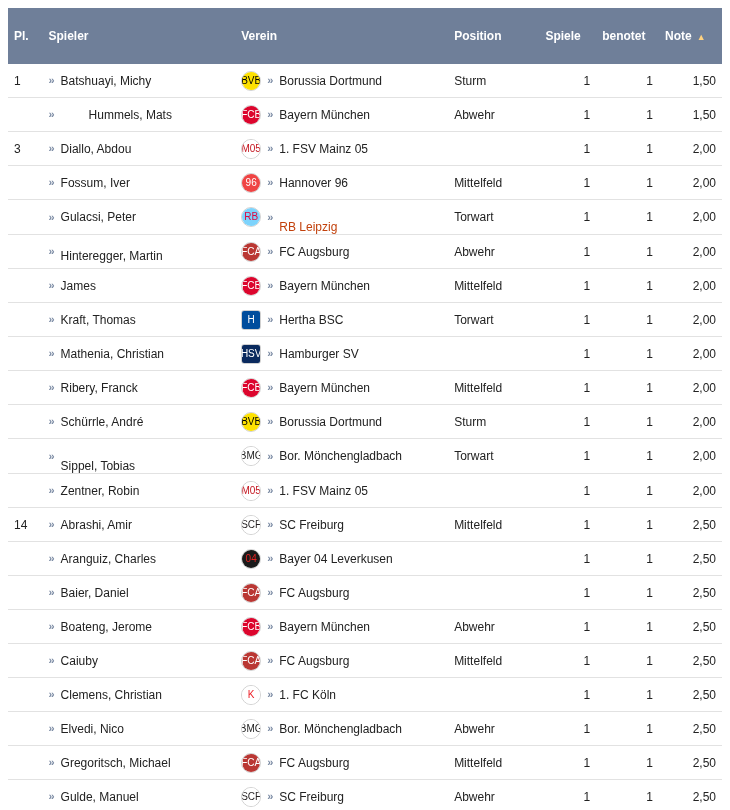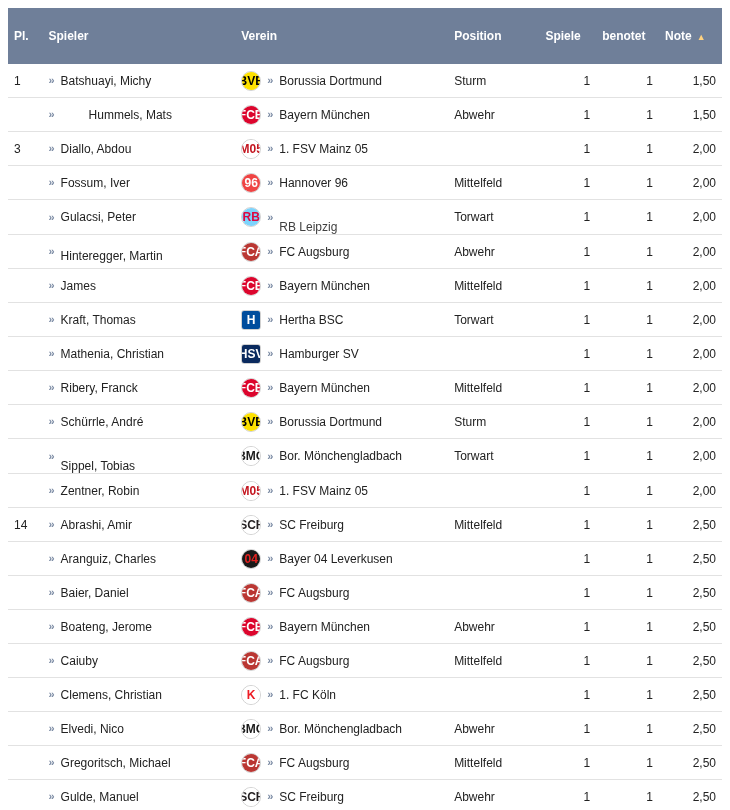--- a/index.html
+++ b/index.html
@@ -98,22 +98,22 @@
   .crest.square {
     border-radius: 3px;
   }
   .crest-inner {
     position: absolute;
     left: 0; top: 0; right: 0; bottom: 0;
     border-radius: 50%;
     display: flex;
     align-items: center;
     justify-content: center;
-    font-size: 12px;
-    font-weight: bold;
+    font-size: 10px;
+    font-weight: normal;
     overflow: hidden;
     line-height: 1;
   }
   .crest.square .crest-inner { border-radius: 2px; }
 </style>
 </head>
 <body>
 
 <div class="page">
 
@@ -237,21 +237,21 @@
               <span class="chev">»</span>
               <a style="color: rgb(34, 34, 34); text-decoration: none;">Gulacsi, Peter</a>
             </span>
           </td>
           <td>
             <span class="vname">
               <span class="crest">
                 <span class="crest-inner" style="background: #7dd3fc; color: rgb(221, 7, 65);">RB</span>
               </span>
               <span class="chev">»</span>
-              <a style="color: #404040; text-decoration: none; margin-top: 20px;">RB Leipzig</a>
+              <a style="color: #c2410c; text-decoration: none; margin-top: 20px;">RB Leipzig</a>
             </span>
           </td>
           <td>Torwart</td>
           <td class="num">1</td>
           <td class="num">1</td>
           <td class="note">2,00</td>
         </tr>
         <tr>
           <td class="pl"></td>
           <td>

